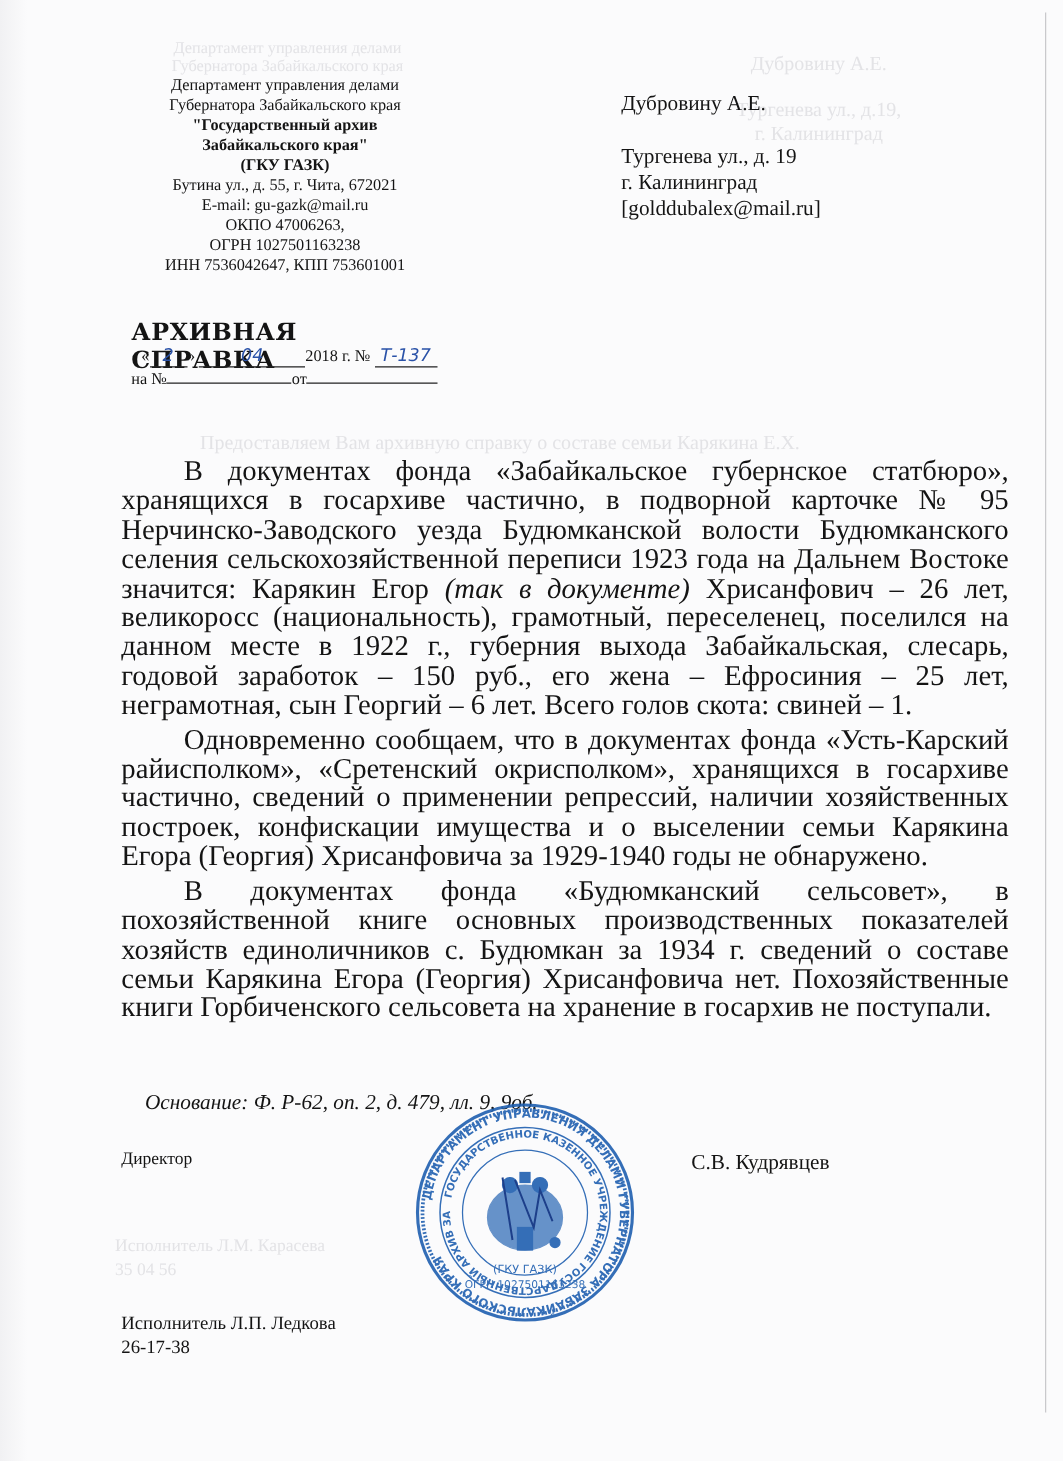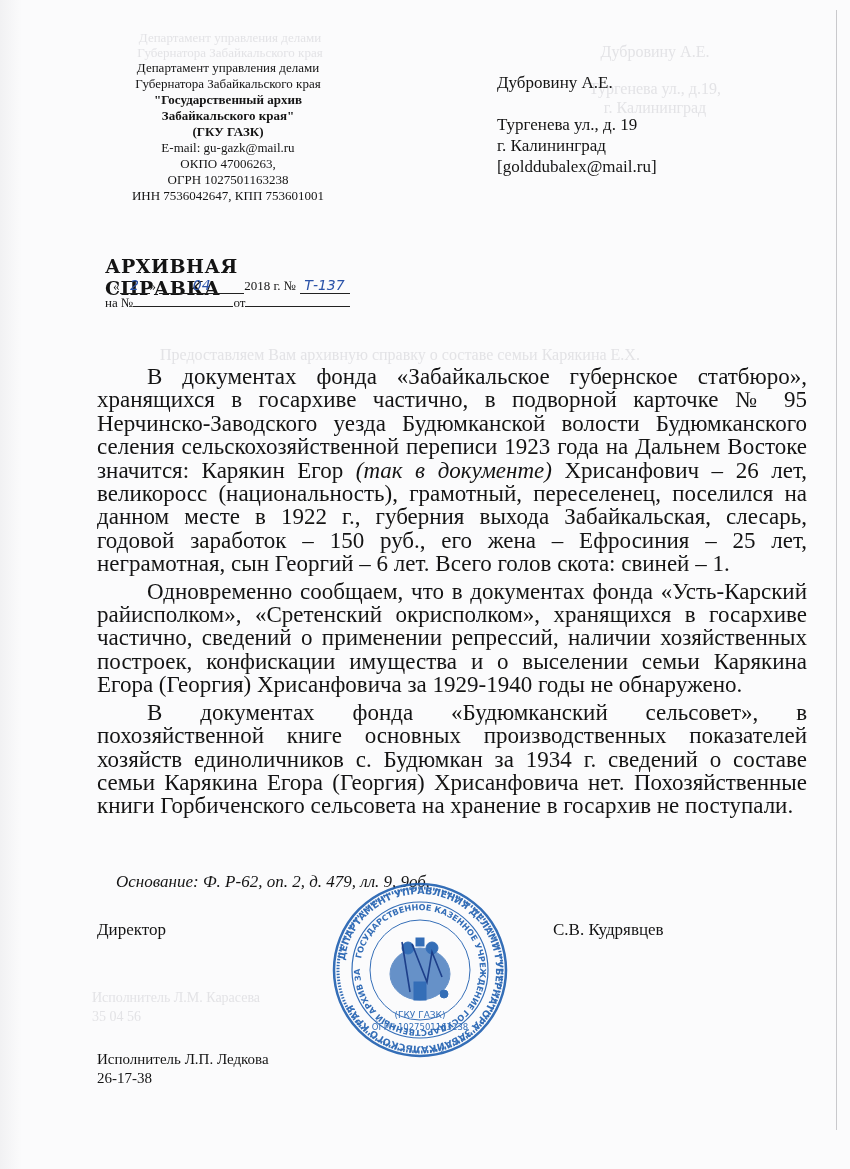--- a/index.html
+++ b/index.html
@@ -63,21 +63,21 @@
     position: absolute; left: 97px; top: 365px; width: 710px;
     font-size: 23px; line-height: 23.4px; text-align: justify;
   }
   .body-text p { margin: 0 0 4px 0; text-indent: 50px; }
   .body-text i { font-style: italic; }
 
   .basis {
     position: absolute; left: 97px; top: 872px; font-size: 17px; font-style: italic; margin-left: 19px;
   }
   .sign-row-label {
-    position: absolute; left: 97px; top: 920px; font-size: 17px;
+    position: absolute; left: 97px; top: 920px; font-size: 14px;
   }
   .sign-row-name {
     position: absolute; left: 553px; top: 920px; font-size: 17px;
   }
   .stamp {
     position: absolute; left: 332px; top: 882px; width: 176px; height: 176px;
   }
   .executor {
     position: absolute; left: 97px; top: 1050px; font-size: 15px; line-height: 19px;
   }
@@ -102,20 +102,21 @@
   <div>Исполнитель  Л.М. Карасева</div>
   <div>35 04 56</div>
 </div>
 
 <div class="sender" id="sender">
     <div>Департамент управления делами</div>
     <div>Губернатора Забайкальского края</div>
     <div class="bold">"Государственный архив</div>
     <div class="bold">Забайкальского края"</div>
     <div class="bold">(ГКУ ГАЗК)</div>
+    <div>Бутина ул., д. 55, г. Чита, 672021</div>
     <div>E-mail: gu-gazk@mail.ru</div>
     <div>ОКПО 47006263,</div>
     <div>ОГРН 1027501163238</div>
     <div>ИНН 7536042647, КПП  753601001</div>
   </div>
 
 <div class="doc-title">АРХИВНАЯ  СПРАВКА</div>
 
 <div class="date-line">
   <span>«</span><span class="hw hw-day">2</span><span>»</span>

